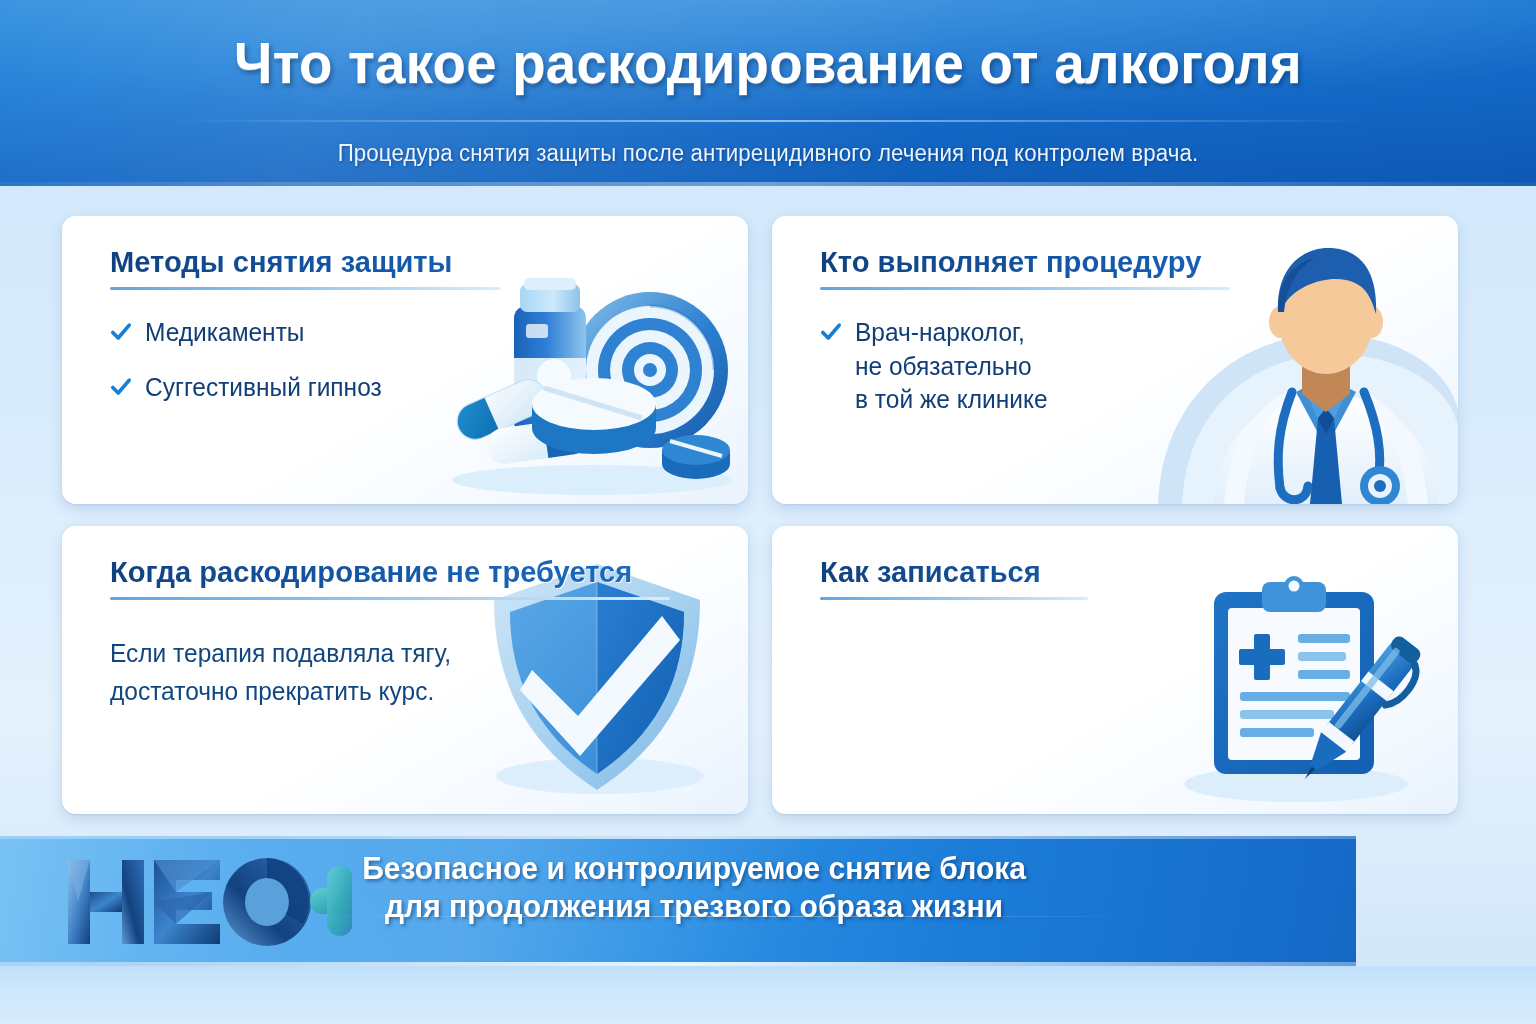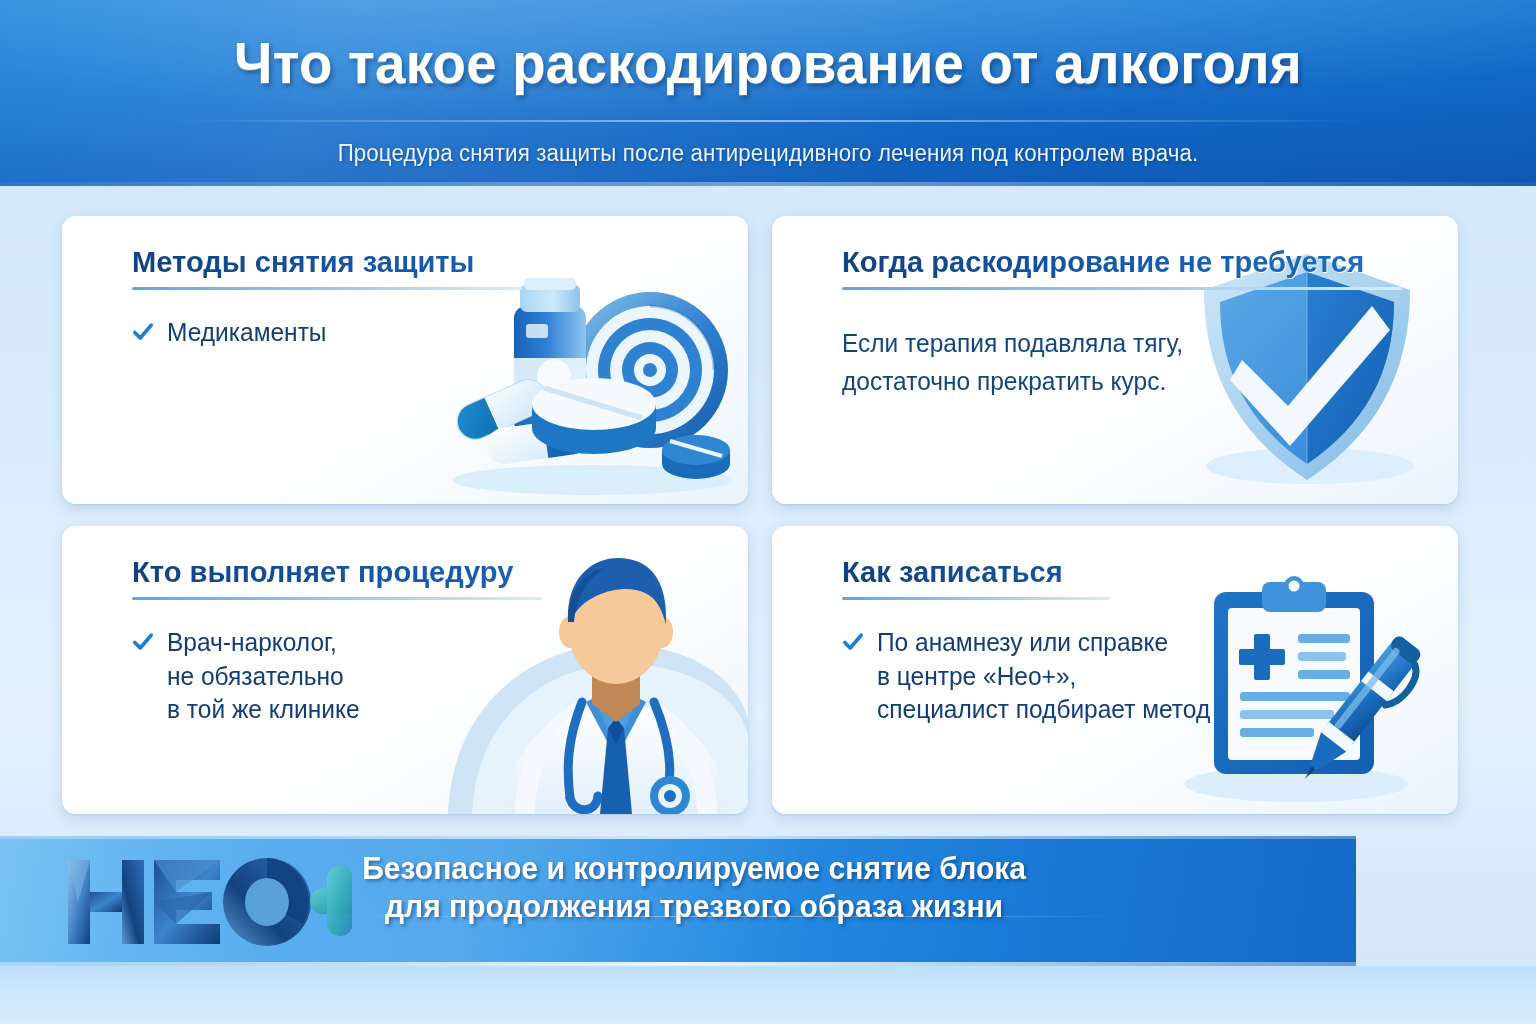--- a/index.html
+++ b/index.html
@@ -33,21 +33,21 @@
     font-size:23px;color:#eaf4ff;letter-spacing:.1px;
     text-shadow:1px 1px 3px rgba(2,34,74,.45);white-space:nowrap;transform:scaleX(.97);}
 
   
   .grid{position:absolute;left:62px;top:216px;width:1412px;height:590px;
     display:grid;grid-template-columns:686px 686px;grid-template-rows:288px 288px;
     column-gap:24px;row-gap:22px;}
   .card{position:relative;border-radius:14px;overflow:hidden;
     background:linear-gradient(150deg,#ffffff 0%,#ffffff 55%,#f3f9ff 82%,#e9f3fd 100%);
     box-shadow:0 5px 14px rgba(36,96,160,.16),0 1px 2px rgba(36,96,160,.12);}
-  .card-inner{position:relative;padding:30px 34px 0 70px;height:100%;box-sizing:border-box;z-index:3;}
+  .card-inner{position:relative;padding:30px 34px 0 48px;height:100%;box-sizing:border-box;z-index:3;}
   .card-title{font-size:30px;font-weight:bold;line-height:1.08;white-space:nowrap;
     background:linear-gradient(92deg,#11417f 0%,#1456a5 42%,#1b6fc6 100%);
     -webkit-background-clip:text;background-clip:text;color:transparent;
     -webkit-text-fill-color:transparent;
     filter:drop-shadow(1px 1px 0 rgba(255,255,255,.85));
     transform:scaleX(.97);transform-origin:left center;}
   .card-rule{margin:9px 0 0 0;height:3px;border-radius:2px;
     background:linear-gradient(90deg,#5fa6e2 0%,#9ecaee 55%,#d9ecfb 100%);}
   .c1 .card-rule{width:390px;}
   .c2 .card-rule{width:560px;}
@@ -183,56 +183,30 @@
 
           <div class="bullet">
             <svg class="check" viewBox="0 0 24 24">
               <path d="M3 12.5 L9 18.5 L21 4.5" fill="none" stroke="#1a7fd4" stroke-width="4" stroke-linecap="round" stroke-linejoin="round"></path>
             </svg>
             <div class="btext">
               <span>Медикаменты</span>
             </div>
           </div>
 
-
-
-        </div>
-      </div>
-    </div>
-
-    <div class="card c2">
-      <svg class="art art-shield" viewBox="0 0 250 250">
-        <defs>
-          <linearGradient id="shOut" x1="0" y1="0" x2="1" y2="1">
-            <stop offset="0" stop-color="#cfe6f8"></stop>
-              <stop offset="50%" stop-color="#a9d2f0"></stop>
-              <stop offset="100%" stop-color="#7db8e6"></stop>
-          </linearGradient>
-          <linearGradient id="shL" x1="0" y1="0" x2="1" y2="1">
-            <stop offset="0" stop-color="#5aa7e6"></stop>
-              <stop offset="100%" stop-color="#2f86d6"></stop>
-          </linearGradient>
-          <linearGradient id="shR" x1="0" y1="0" x2="1" y2="1">
-            <stop offset="0" stop-color="#2a7ed0"></stop>
-              <stop offset="100%" stop-color="#1160b4"></stop>
-          </linearGradient>
-        </defs>
-        <ellipse cx="128" cy="222" rx="104" ry="18" fill="#ddeefc"></ellipse>
-        <path d="M125 10 L228 46 C228 132 192 192 125 236 C58 192 22 132 22 46 Z" fill="url(#shOut)"></path>
-        <path d="M125 28 L212 58 C212 130 181 182 125 220 C69 182 38 130 38 58 Z" fill="url(#shL)"></path>
-        <path d="M125 28 L212 58 C212 130 181 182 125 220 Z" fill="url(#shR)"></path>
-        <path d="M60 116 L106 162 L190 62 L208 86 L108 202 L48 136 Z" fill="#f3f9ff"></path>
-        <path d="M125 28 L125 220" stroke="#ffffff" stroke-width="1.5" opacity=".22"></path>
-      </svg>
-      <div class="card-inner">
-        <div class="card-title">Когда раскодирование не требуется</div>
-        <div class="card-rule"></div>
-        <div class="para">
-          <span>Если терапия подавляла тягу,</span>
-          <span class="l2">достаточно прекратить курс.</span>
+          <div class="bullet">
+            <svg class="check" viewBox="0 0 24 24">
+              <path d="M3 12.5 L9 18.5 L21 4.5" fill="none" stroke="#1a7fd4" stroke-width="4" stroke-linecap="round" stroke-linejoin="round"></path>
+            </svg>
+            <div class="btext">
+              <span>Суггестивный гипноз</span>
+            </div>
+          </div>
+
+
         </div>
       </div>
     </div>
 
     <div class="card c3">
       <svg class="art art-doctor" viewBox="0 0 330 262">
         <defs>
           <linearGradient id="coat" x1="0" y1="0" x2="0" y2="1">
             <stop offset="0" stop-color="#ffffff"></stop>
               <stop offset="100%" stop-color="#e2effb"></stop>
@@ -284,20 +258,54 @@
             <div class="btext">
               <span>Врач-нарколог,</span>
               <span class="l2">не обязательно</span>
               <span class="l2">в той же клинике</span>
             </div>
           </div>
         </div>
       </div>
     </div>
 
+    <div class="card c2">
+      <svg class="art art-shield" viewBox="0 0 250 250">
+        <defs>
+          <linearGradient id="shOut" x1="0" y1="0" x2="1" y2="1">
+            <stop offset="0" stop-color="#cfe6f8"></stop>
+              <stop offset="50%" stop-color="#a9d2f0"></stop>
+              <stop offset="100%" stop-color="#7db8e6"></stop>
+          </linearGradient>
+          <linearGradient id="shL" x1="0" y1="0" x2="1" y2="1">
+            <stop offset="0" stop-color="#5aa7e6"></stop>
+              <stop offset="100%" stop-color="#2f86d6"></stop>
+          </linearGradient>
+          <linearGradient id="shR" x1="0" y1="0" x2="1" y2="1">
+            <stop offset="0" stop-color="#2a7ed0"></stop>
+              <stop offset="100%" stop-color="#1160b4"></stop>
+          </linearGradient>
+        </defs>
+        <ellipse cx="128" cy="222" rx="104" ry="18" fill="#ddeefc"></ellipse>
+        <path d="M125 10 L228 46 C228 132 192 192 125 236 C58 192 22 132 22 46 Z" fill="url(#shOut)"></path>
+        <path d="M125 28 L212 58 C212 130 181 182 125 220 C69 182 38 130 38 58 Z" fill="url(#shL)"></path>
+        <path d="M125 28 L212 58 C212 130 181 182 125 220 Z" fill="url(#shR)"></path>
+        <path d="M60 116 L106 162 L190 62 L208 86 L108 202 L48 136 Z" fill="#f3f9ff"></path>
+        <path d="M125 28 L125 220" stroke="#ffffff" stroke-width="1.5" opacity=".22"></path>
+      </svg>
+      <div class="card-inner">
+        <div class="card-title">Когда раскодирование не требуется</div>
+        <div class="card-rule"></div>
+        <div class="para">
+          <span>Если терапия подавляла тягу,</span>
+          <span class="l2">достаточно прекратить курс.</span>
+        </div>
+      </div>
+    </div>
+
     <div class="card c4">
       <svg class="art art-clip" viewBox="0 0 262 230">
         <defs>
           <linearGradient id="cbBoard" x1="0" y1="0" x2="1" y2="1">
             <stop offset="0" stop-color="#1f74c6"></stop>
               <stop offset="100%" stop-color="#135fb2"></stop>
           </linearGradient>
           <linearGradient id="penG" x1="0" y1="0" x2="1" y2="1">
             <stop offset="0" stop-color="#4a9fe0"></stop>
               <stop offset="55%" stop-color="#1b6cbd"></stop>
@@ -330,32 +338,20 @@
           <rect x="160" y="160" width="32" height="13" fill="#f2f8fd"></rect>
           <path d="M160 173 L192 173 L180 206 L172 206 Z" fill="#1a6cbe"></path>
           <path d="M174 206 L178 206 L176 220 Z" fill="#123a66"></path>
           <rect x="166" y="60" width="7" height="100" rx="3" fill="#7ebcea" opacity=".75"></rect>
           <path d="M192 62 C206 70 206 100 194 112" stroke="#14609f" stroke-width="7" fill="none" stroke-linecap="round"></path>
         </g>
       </svg>
       <div class="card-inner">
         <div class="card-title">Как записаться</div>
         <div class="card-rule"></div>
-        <div class="bullets">
-          <div class="bullet">
-            <svg class="check" viewBox="0 0 24 24">
-              <path d="M3 12.5 L9 18.5 L21 4.5" fill="none" stroke="#1a7fd4" stroke-width="4" stroke-linecap="round" stroke-linejoin="round"></path>
-            </svg>
-            <div class="btext">
-              <span>По анамнезу или справке</span>
-              <span class="l2">в центре «Нео+»,</span>
-              <span class="l2">специалист подбирает метод</span>
-            </div>
-          </div>
-        </div>
       </div>
     </div>
 
   </div>
 
   <div class="footer">
     <div class="f-sheen"></div>
 
     <svg class="logo" viewBox="0 0 290 100">
       <defs>

